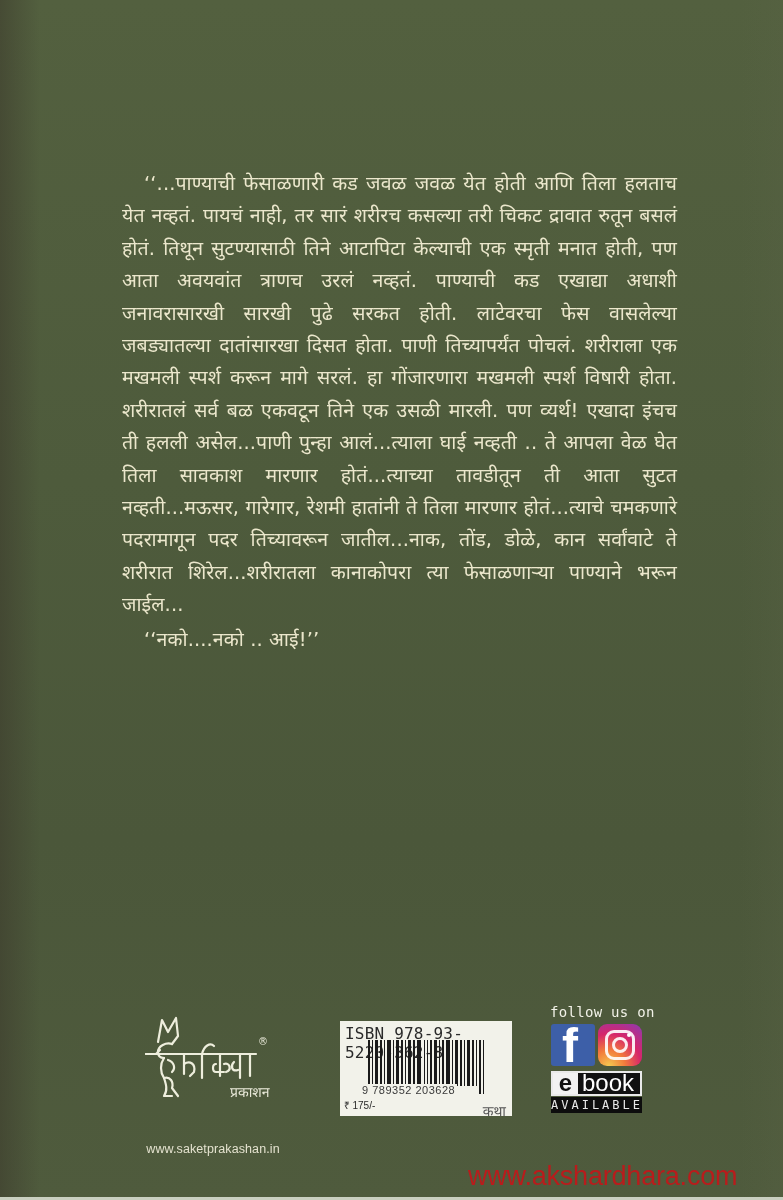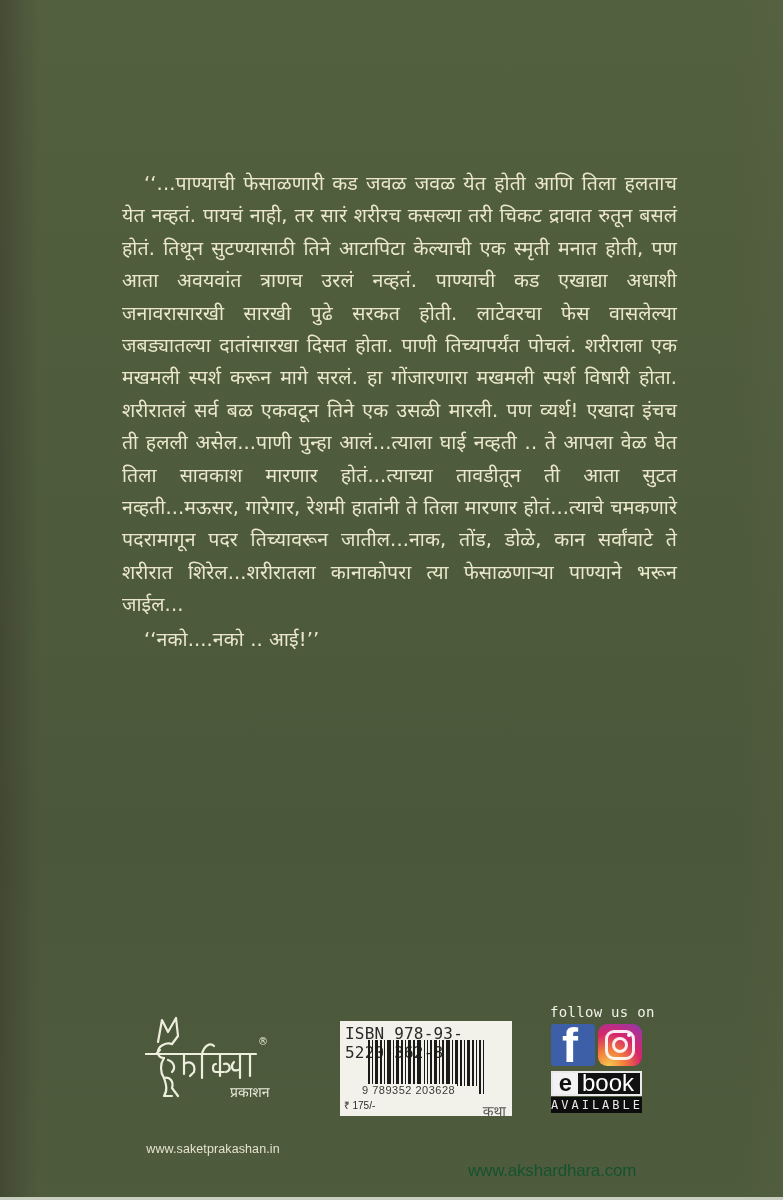--- a/index.html
+++ b/index.html
@@ -140,21 +140,21 @@
       width: 91px; height: 16px; background: #0d0d0d;
       font-family: "DejaVu Sans Mono", monospace;
       font-size: 12px; color: #e8e8e8; text-align: center;
       letter-spacing: 3px; line-height: 16px;
     }
 
     
     .watermark {
       position: absolute; left: 468px; top: 1161px;
       font-family: "Liberation Sans", sans-serif;
-      font-size: 17px; color: #14532d; letter-spacing: -0.2px;
+      font-size: 27px; color: #b91c1c; letter-spacing: -0.2px;
     }
     .bottom-strip {
       position: absolute; left: 0; top: 1197px; width: 783px; height: 3px;
       background: #c9cfc0;
     }
   </style>
 </head>
 <body>
 
 <div class="cover">

